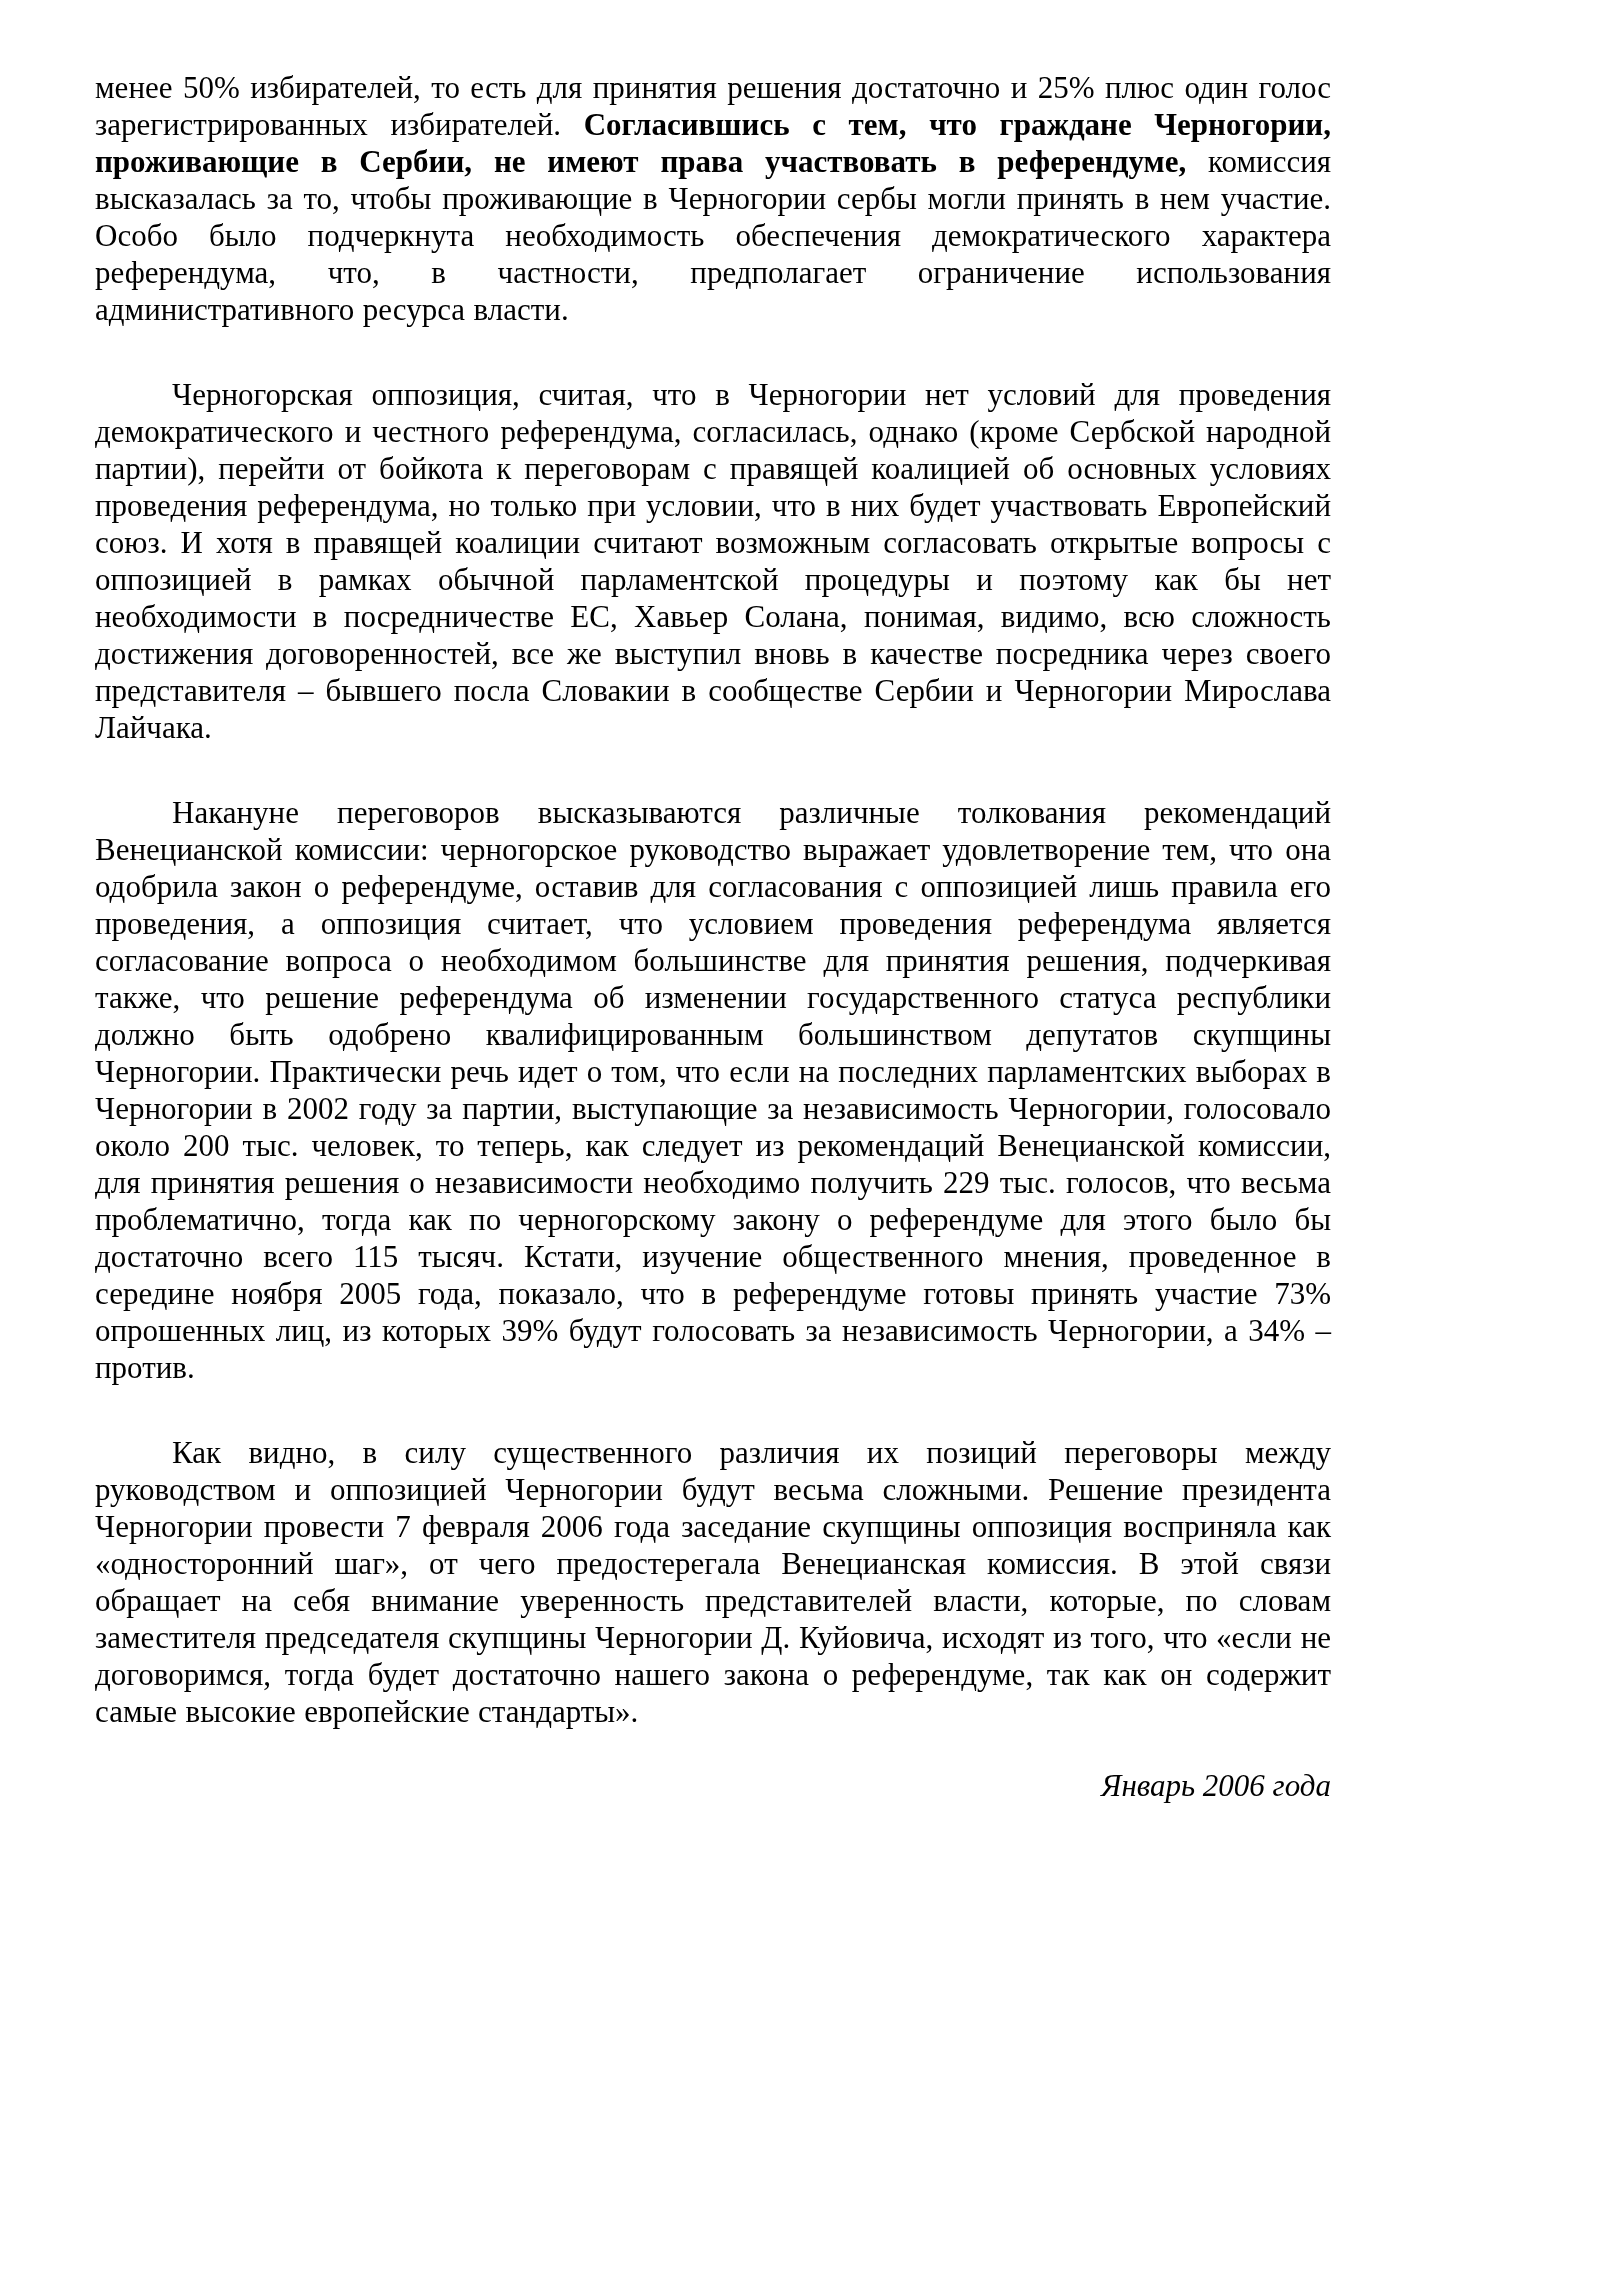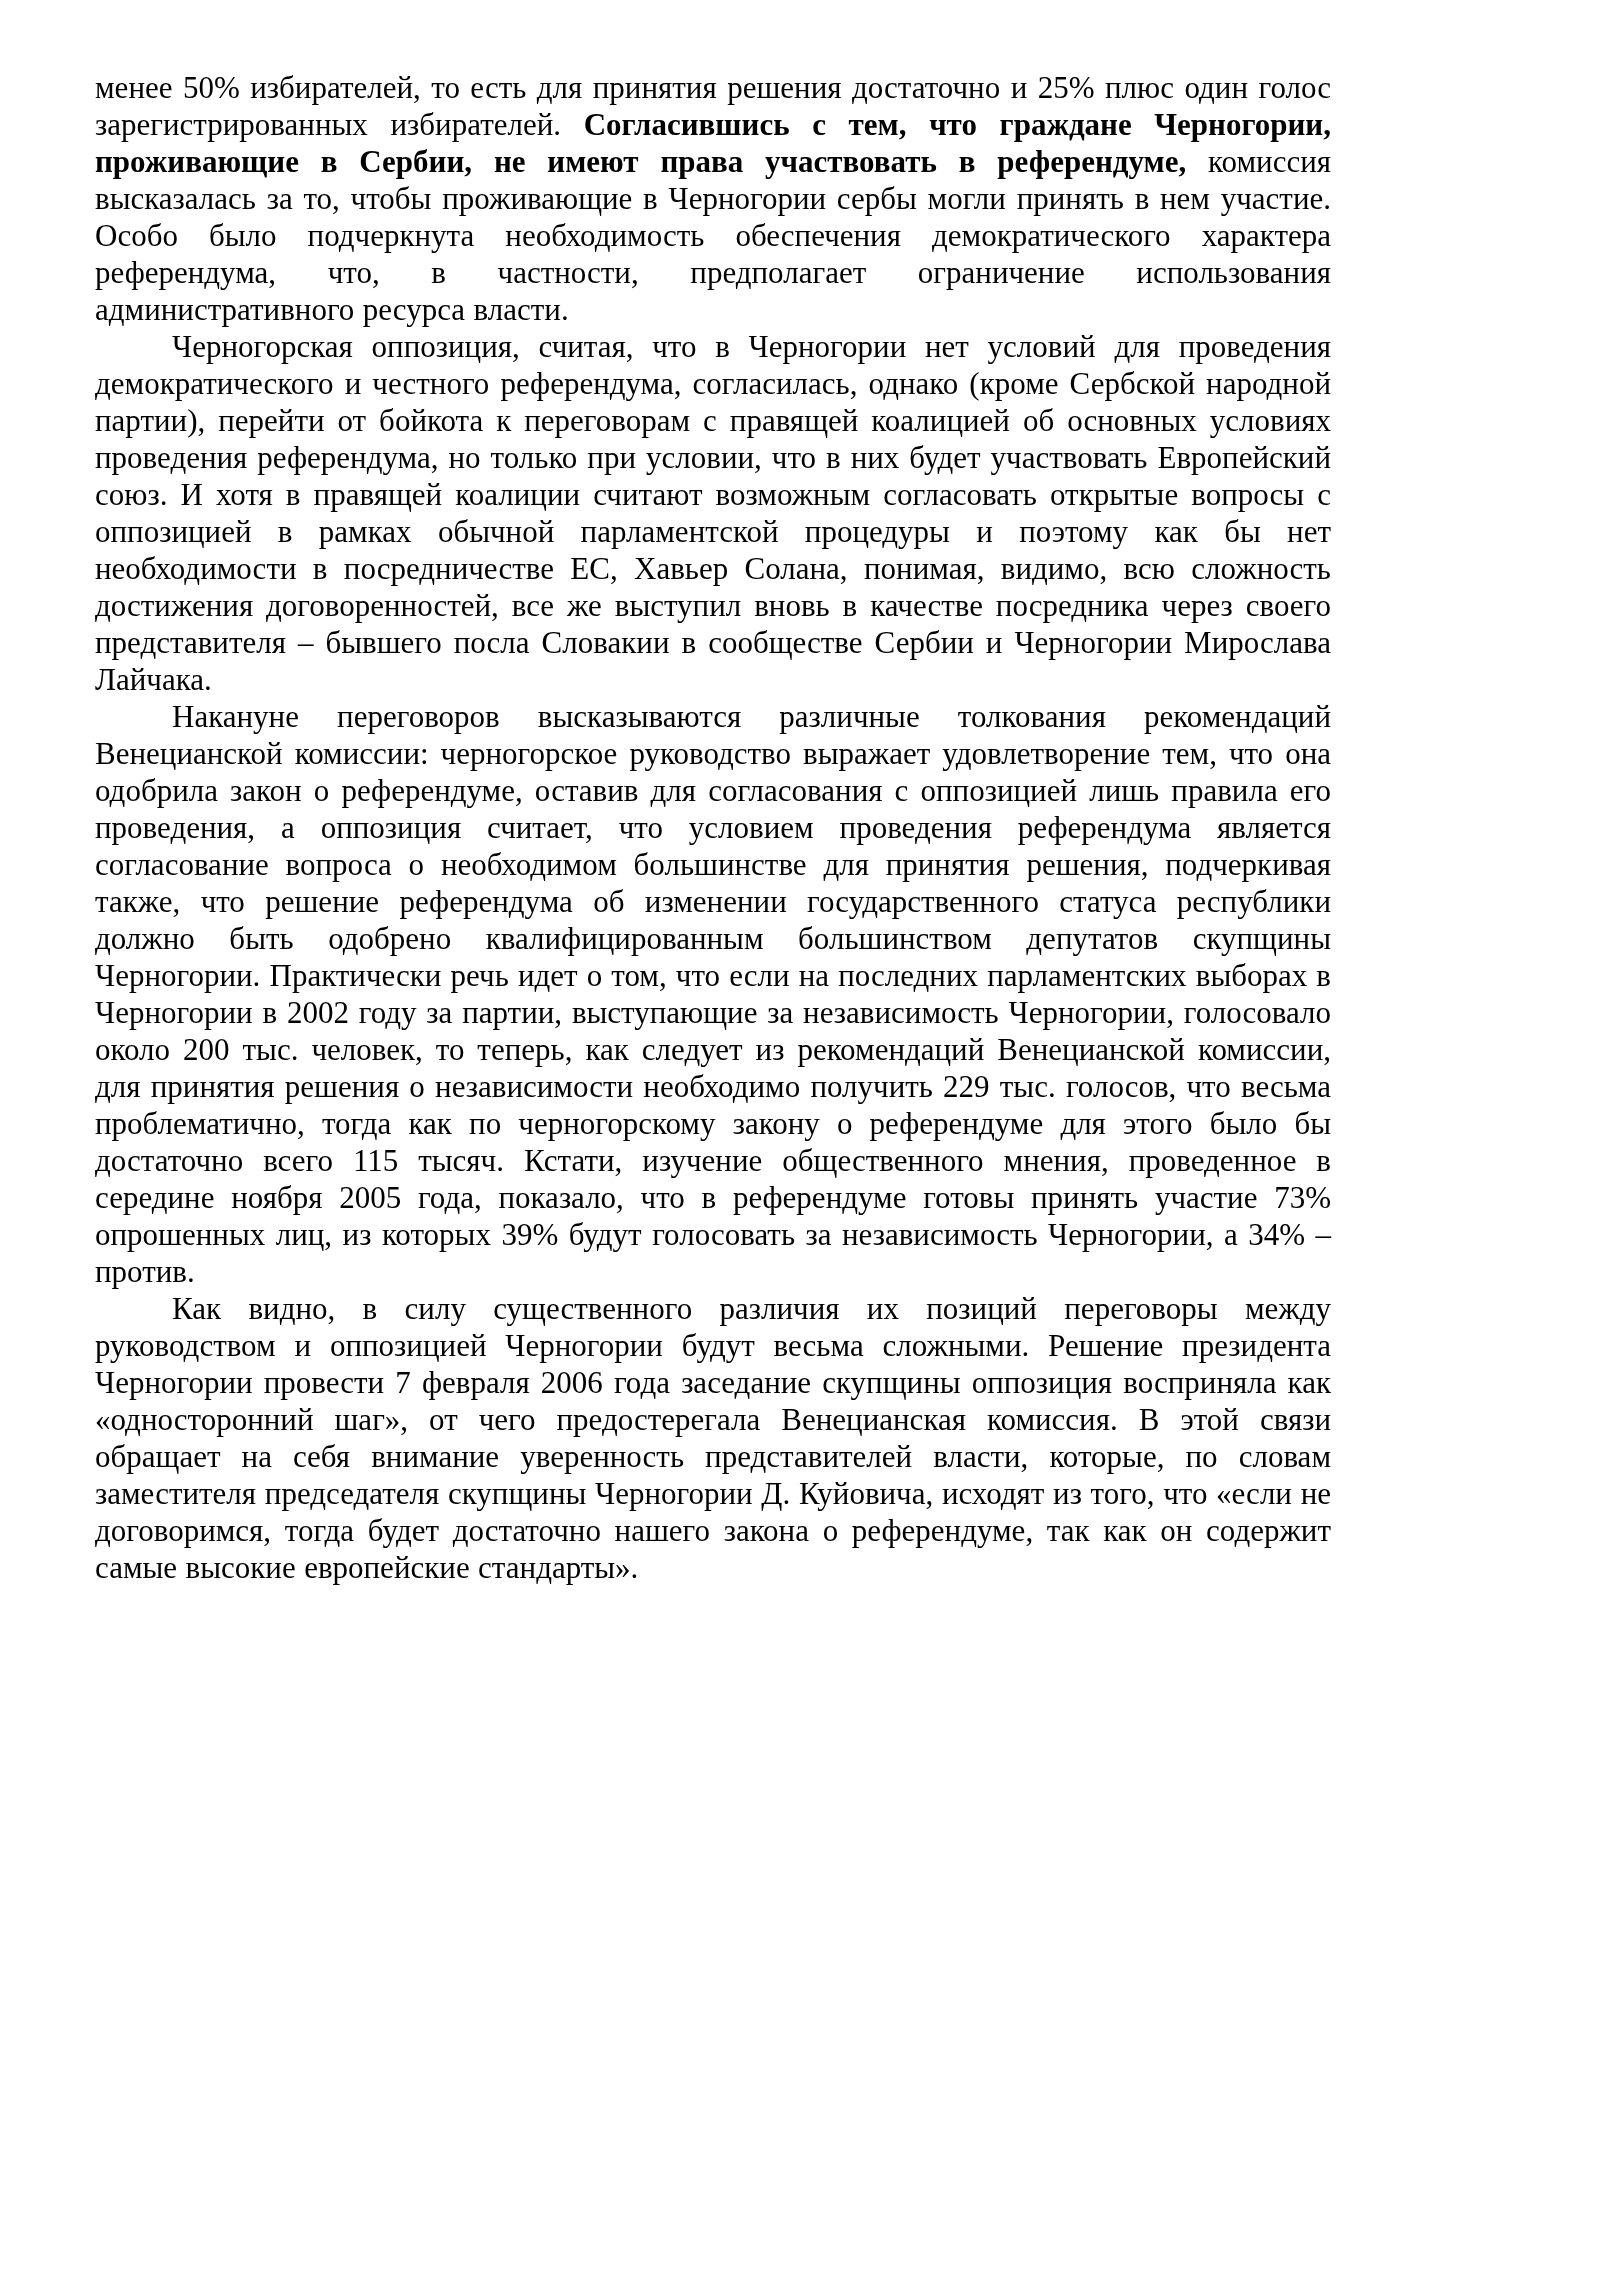--- a/index.html
+++ b/index.html
@@ -23,20 +23,21 @@
   }
   .body-text p.para {
     margin: 0;
     font-size: 31px;
     line-height: 37px;
     text-align: justify;
     word-spacing: 0.7px;
   }
   .body-text p.para.indent {
     text-indent: 77px;
+    margin-top: 48px;
   }
   .body-text .bold {
     font-weight: bold;
   }
   .date-line {
     margin: 37px 0 0 0;
     font-size: 31px;
     line-height: 37px;
     font-style: italic;
     text-align: right;
@@ -52,14 +53,15 @@
 </head>
 <body>
 
 <div class="page">
   <div class="body-text" id="body-text">
       <p class="para"><span>менее 50% избирателей, то есть для принятия решения достаточно и 25% плюс один голос зарегистрированных избирателей. </span><span class="bold">Согласившись с тем, что граждане Черногории, проживающие в Сербии, не имеют права участвовать в референдуме,</span><span> комиссия высказалась за то, чтобы проживающие в Черногории сербы могли принять в нем участие. Особо было подчеркнута необходимость обеспечения демократического характера референдума, что, в частности, предполагает ограничение использования административного ресурса власти.</span></p>
       <p class="para indent"><span>Черногорская оппозиция, считая, что в Черногории нет условий для проведения демократического и честного референдума, согласилась, однако (кроме Сербской народной партии), перейти от бойкота к переговорам с правящей коалицией об основных условиях проведения референдума, но только при условии, что в них будет участвовать Европейский союз. И хотя в правящей коалиции считают возможным согласовать открытые вопросы с оппозицией в рамках обычной парламентской процедуры и поэтому как бы нет необходимости в посредничестве ЕС, Хавьер Солана, понимая, видимо, всю сложность достижения договоренностей, все же выступил вновь в качестве посредника через своего представителя – бывшего посла Словакии в сообществе Сербии и Черногории Мирослава Лайчака.</span></p>
       <p class="para indent"><span>Накануне переговоров высказываются различные толкования рекомендаций Венецианской комиссии: черногорское руководство выражает удовлетворение тем, что она одобрила закон о референдуме, оставив для согласования с оппозицией лишь правила его проведения, а оппозиция считает, что условием проведения референдума является согласование вопроса о необходимом большинстве для принятия решения, подчеркивая также, что решение референдума об изменении государственного статуса республики должно быть одобрено квалифицированным большинством депутатов скупщины Черногории. Практически речь идет о том, что если на последних парламентских выборах в Черногории в 2002 году за партии, выступающие за независимость Черногории, голосовало около 200 тыс. человек, то теперь, как следует из рекомендаций Венецианской комиссии, для принятия решения о независимости необходимо получить 229 тыс. голосов, что весьма проблематично, тогда как по черногорскому закону о референдуме для этого было бы достаточно всего 115 тысяч. Кстати, изучение общественного мнения, проведенное в середине ноября 2005 года, показало, что в референдуме готовы принять участие 73% опрошенных лиц, из которых 39% будут голосовать за независимость Черногории, а 34% – против.</span></p>
       <p class="para indent"><span>Как видно, в силу существенного различия их позиций переговоры между руководством и оппозицией Черногории будут весьма сложными. Решение президента Черногории провести 7 февраля 2006 года заседание скупщины оппозиция восприняла как «односторонний шаг», от чего предостерегала Венецианская комиссия. В этой связи обращает на себя внимание уверенность представителей власти, которые, по словам заместителя председателя скупщины Черногории Д. Куйовича, исходят из того, что «если не договоримся, тогда будет достаточно нашего закона о референдуме, так как он содержит самые высокие европейские стандарты».</span></p>
     </div>
+  <p class="date-line">Январь 2006 года</p>
 </div>
 
 
 </body></html>

